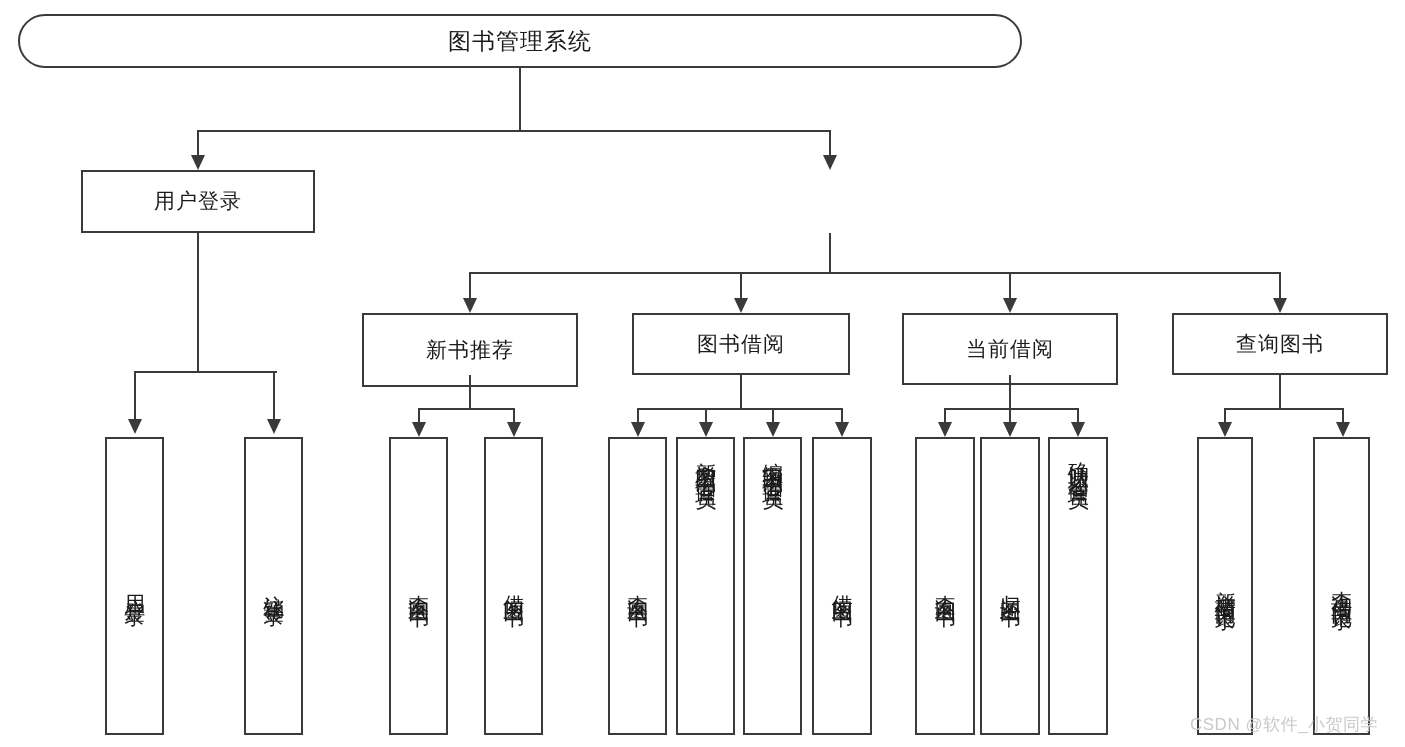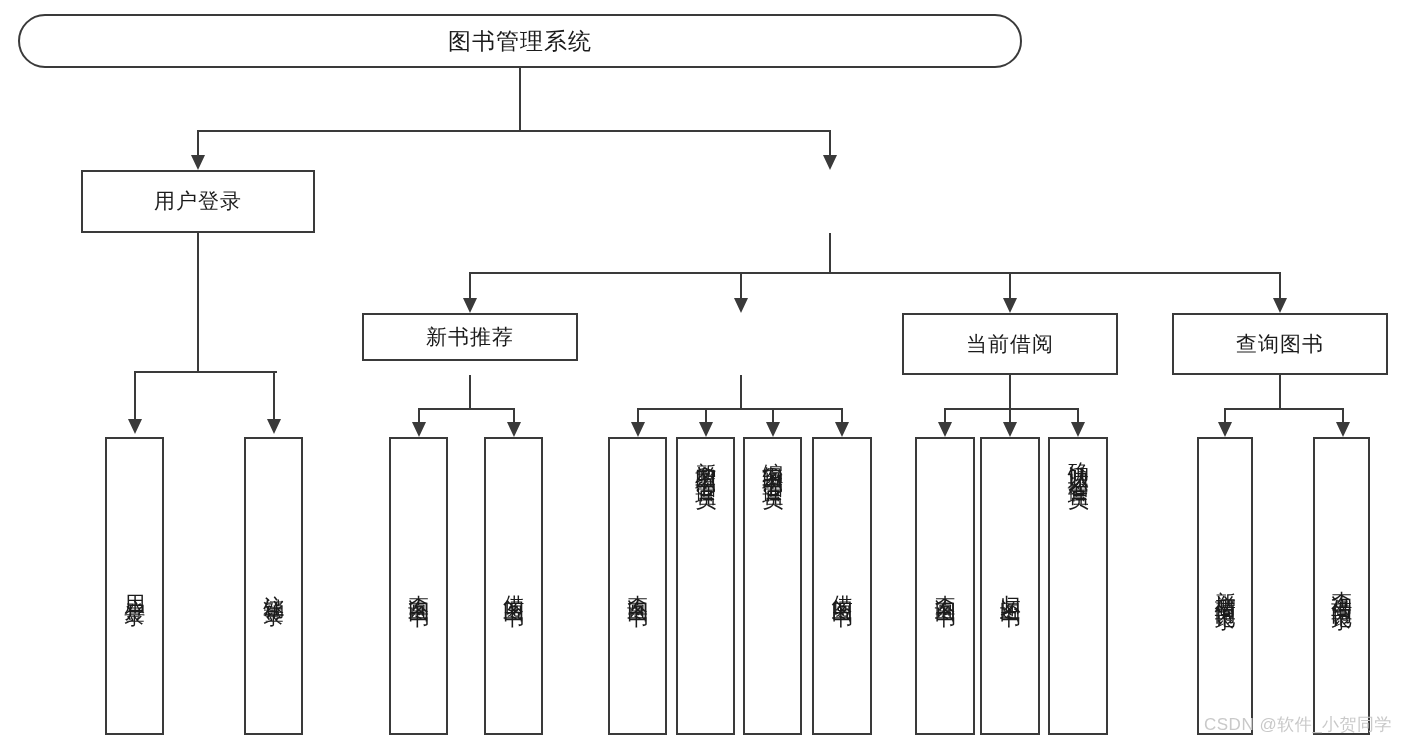--- a/index.html
+++ b/index.html
@@ -60,21 +60,20 @@
     border-right:7px solid transparent;
     border-top:15px solid #3a3a3a;
   }
 
   .watermark{
     position:absolute;
     color:#c9c9c9;
     font-size:17px;
     white-space:nowrap;
     letter-spacing:0.5px;
-    margin-left:14px;
   }
 </style>
 </head>
 <body>
 
 <div id="canvas">
 
   <div class="node n-root" style="left:18px;top:14px;width:1004px;height:54px;border-radius:27px;">
     <span class="lbl">图书管理系统</span>
   </div>
@@ -103,24 +102,27 @@
   <div class="hline" style="left:469px;top:272px;width:812px;"></div>
   <div class="vline" style="left:469px;top:272px;height:26px;"></div>
   <div class="arrow" style="left:463px;top:298px;"></div>
   <div class="vline" style="left:740px;top:272px;height:26px;"></div>
   <div class="arrow" style="left:734px;top:298px;"></div>
   <div class="vline" style="left:1009px;top:272px;height:26px;"></div>
   <div class="arrow" style="left:1003px;top:298px;"></div>
   <div class="vline" style="left:1279px;top:272px;height:26px;"></div>
   <div class="arrow" style="left:1273px;top:298px;"></div>
 
-  <div class="node n-l3" style="left:362px;top:313px;width:216px;height:48px;">
+  <div class="node n-l3" style="left:362px;top:313px;width:216px;height:74px;">
     <span class="lbl">新书推荐</span>
   </div>
-  <div class="node n-l3" style="left:902px;top:313px;width:216px;height:62px;">
+  <div class="node n-l3" style="left:632px;top:313px;width:218px;height:62px;">
+    <span class="lbl">图书借阅</span>
+  </div>
+  <div class="node n-l3" style="left:902px;top:313px;width:216px;height:72px;">
     <span class="lbl">当前借阅</span>
   </div>
   <div class="node n-l3" style="left:1172px;top:313px;width:216px;height:62px;">
     <span class="lbl">查询图书</span>
   </div>
 
   <div class="vline" style="left:469px;top:375px;height:33px;"></div>
   <div class="hline" style="left:418px;top:408px;width:95px;"></div>
   <div class="vline" style="left:418px;top:408px;height:14px;"></div>
   <div class="arrow" style="left:412px;top:422px;"></div>

